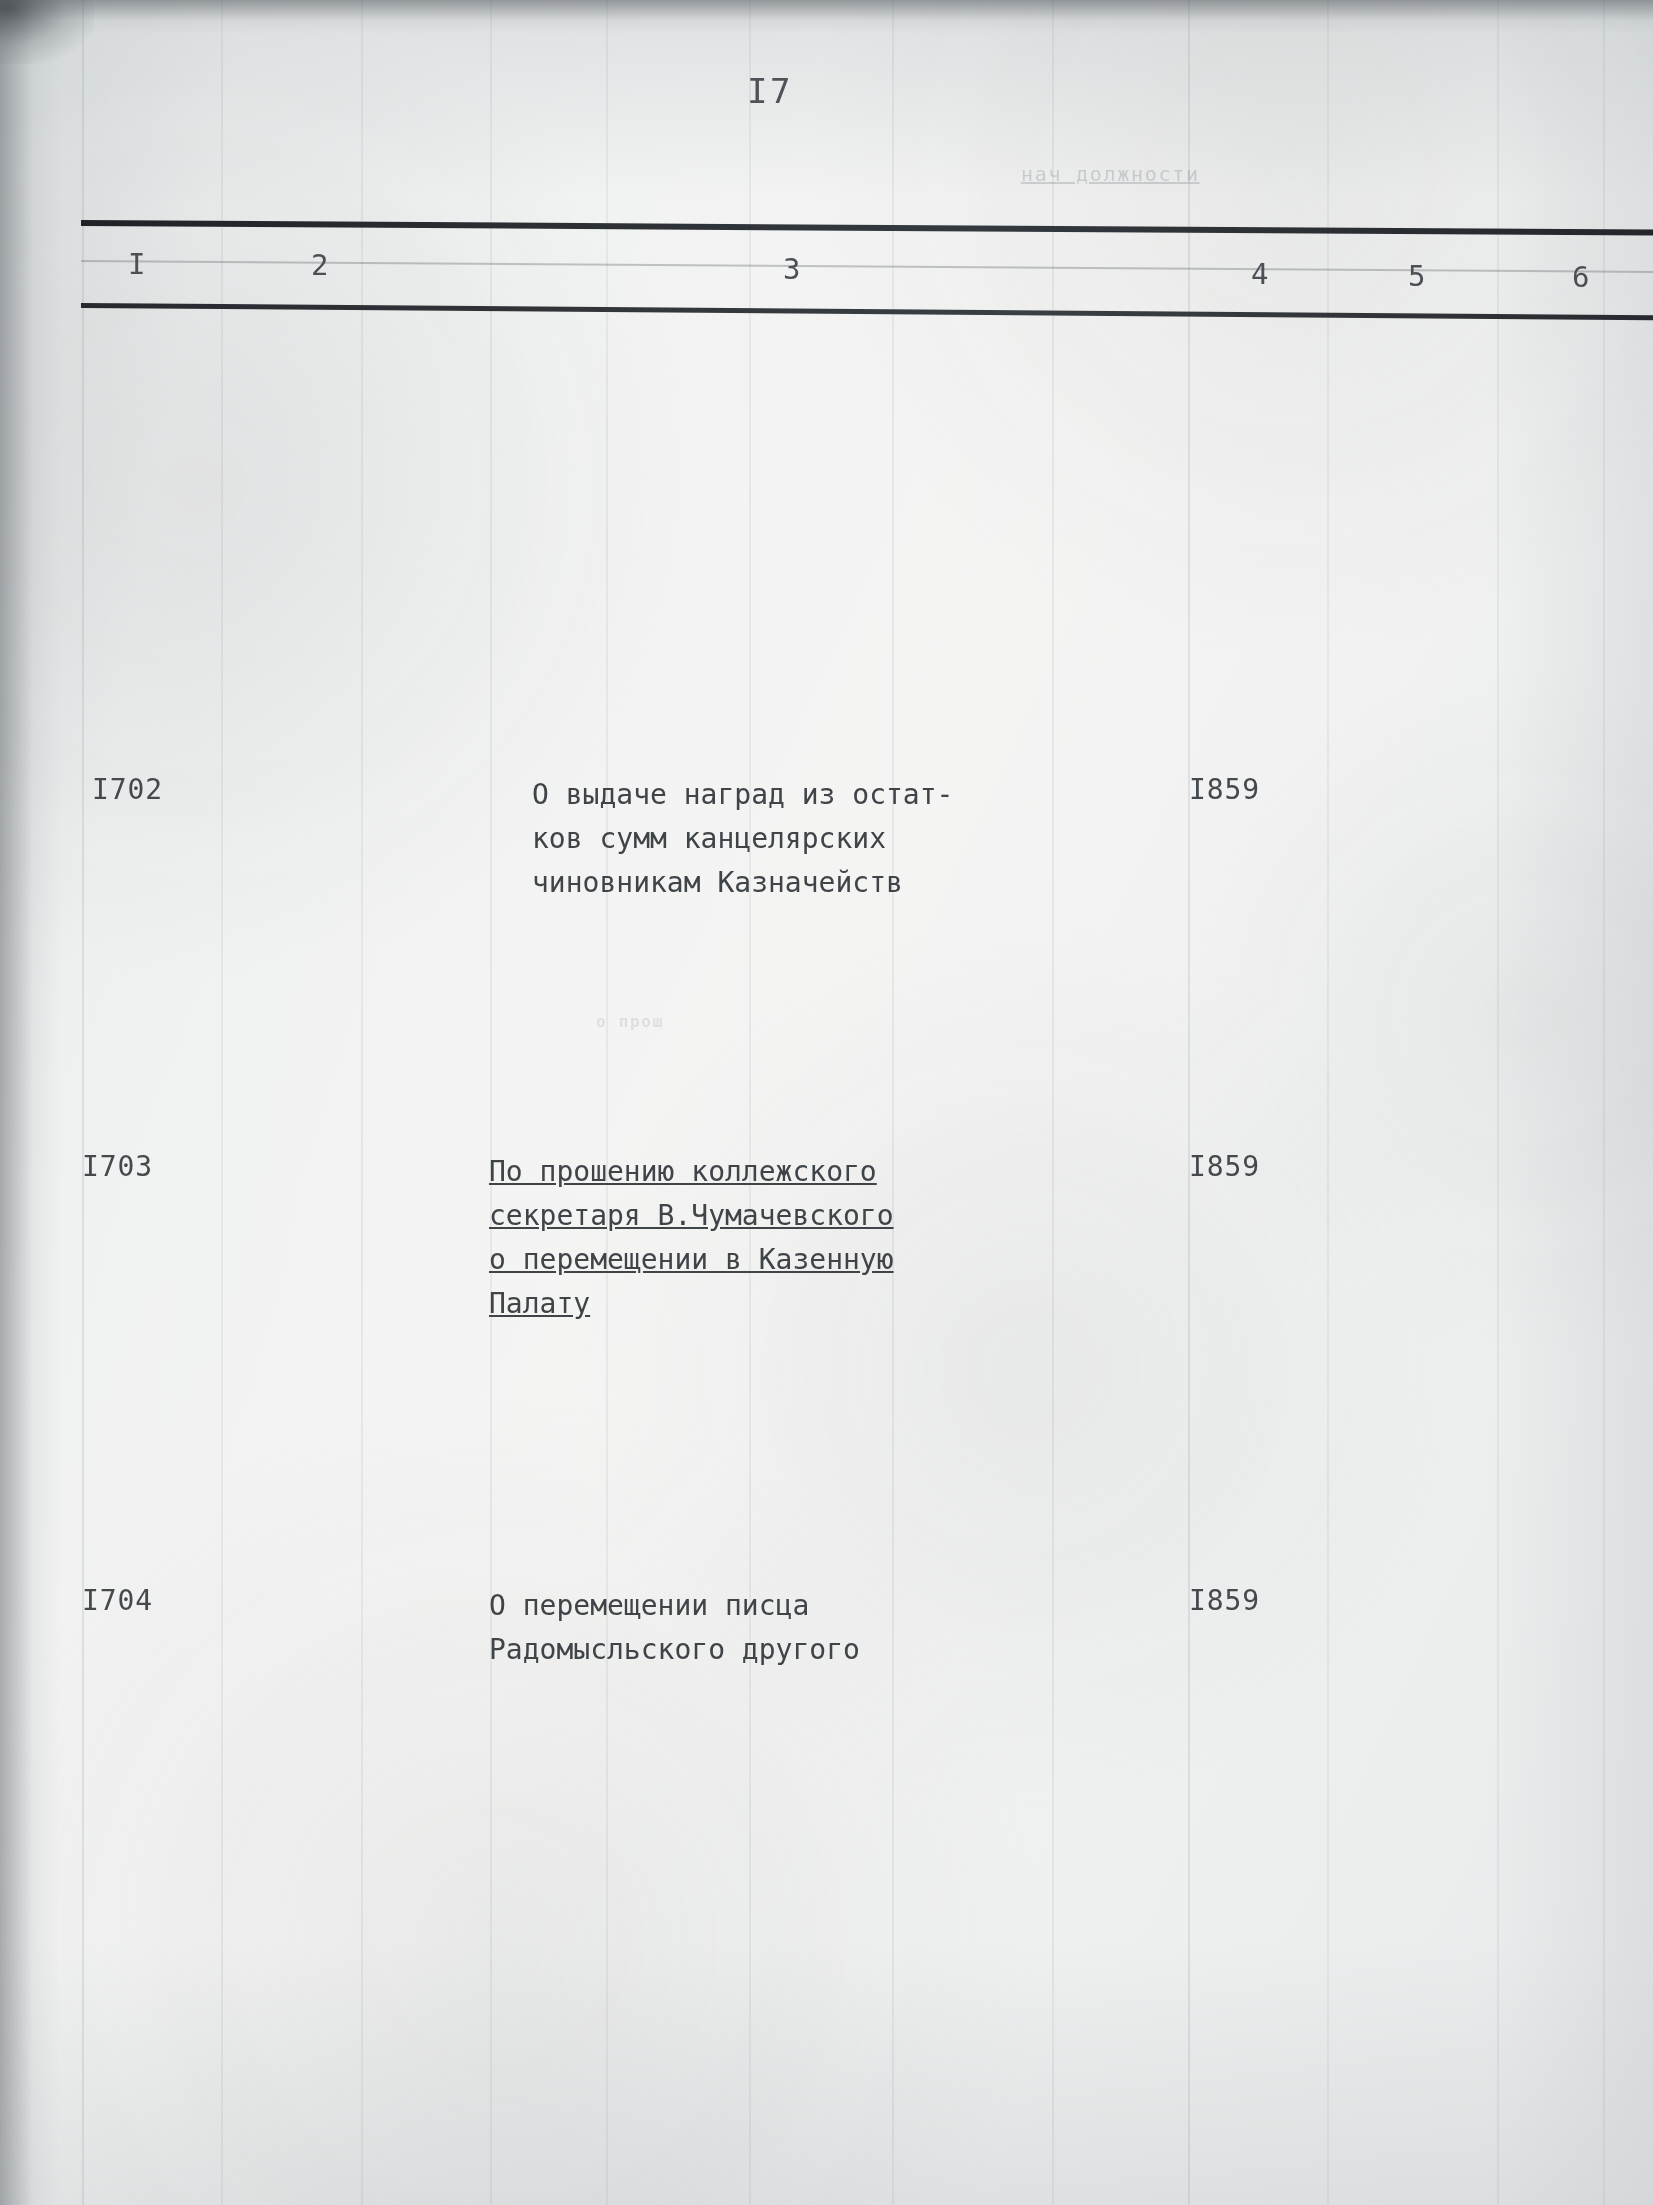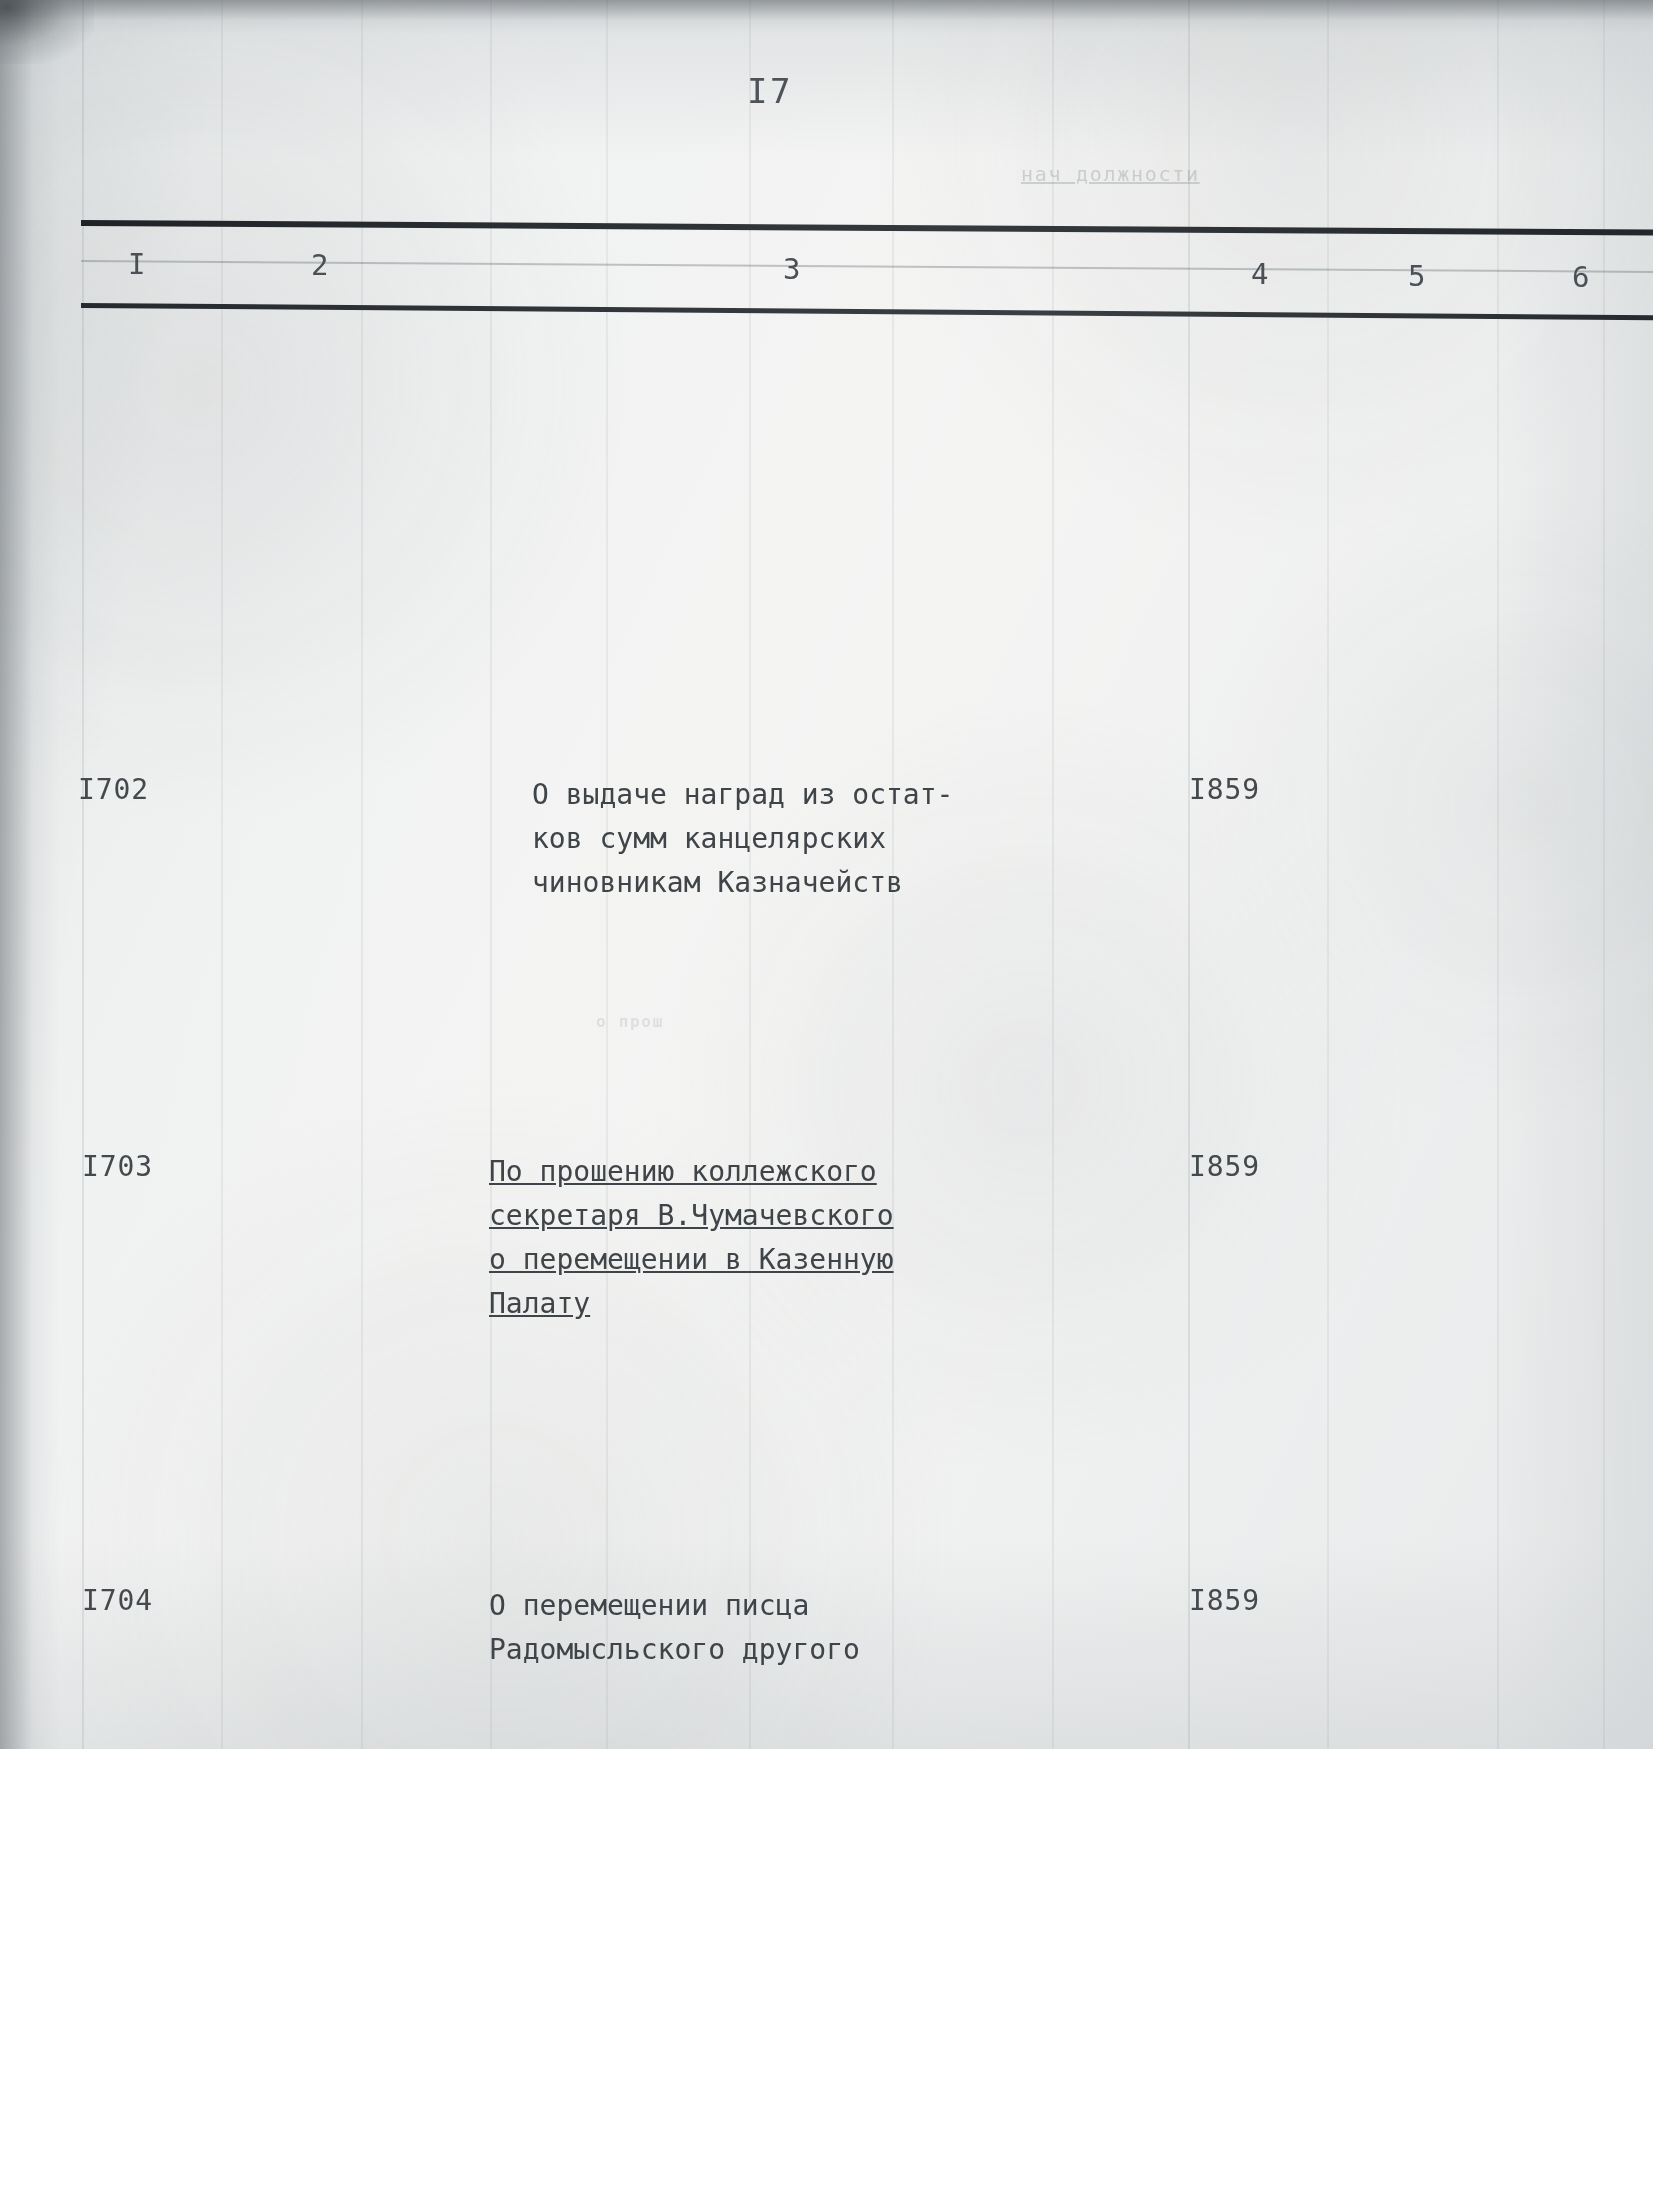--- a/index.html
+++ b/index.html
@@ -6,21 +6,21 @@
     margin: 0;
     padding: 0;
     background: #ffffff;
   }
   body {
     font-family: "DejaVu Sans Mono", monospace;
   }
   .page {
     position: relative;
     width: 1654px;
-    height: 1749px;
+    height: 2205px;
     overflow: hidden;
     background: #eceded;
   }
   
   .paper-base {
     position: absolute;
     inset: 0;
     background:
       linear-gradient(100deg, rgba(205,210,212,0.55) 0%, rgba(232,234,234,0.15) 12%, rgba(255,255,255,0) 30%),
       linear-gradient(180deg, rgba(198,203,206,0.45) 0%, rgba(255,255,255,0) 9%),
@@ -216,21 +216,21 @@
 
   <div class="colnum" style="left:128px;">I</div>
   <div class="colnum" style="left:311px; top:248px;">2</div>
   <div class="colnum" style="left:783px; top:252px;">3</div>
   <div class="colnum" style="left:1251px; top:257px;">4</div>
   <div class="colnum" style="left:1408px; top:259px;">5</div>
   <div class="colnum" style="left:1572px; top:260px;">6</div>
 
 
   <div class="record">
-    <div class="cell-num" style="left:78px; top:773px;">I702</div>
+    <div class="cell-num" style="left:92px; top:773px;">I702</div>
     <div class="cell-desc" style="top:773px;margin-left:43px;">О выдаче наград из остат-
 ков сумм канцелярских
 чиновникам Казначейств</div>
     <div class="cell-year" style="top:773px;">I859</div>
   </div>
 
   <div class="record">
     <div class="cell-num" style="left:82px; top:1150px;">I703</div>
     <div class="cell-desc" style="top:1150px;text-decoration:underline;">По прошению коллежского
 секретаря В.Чумачевского

